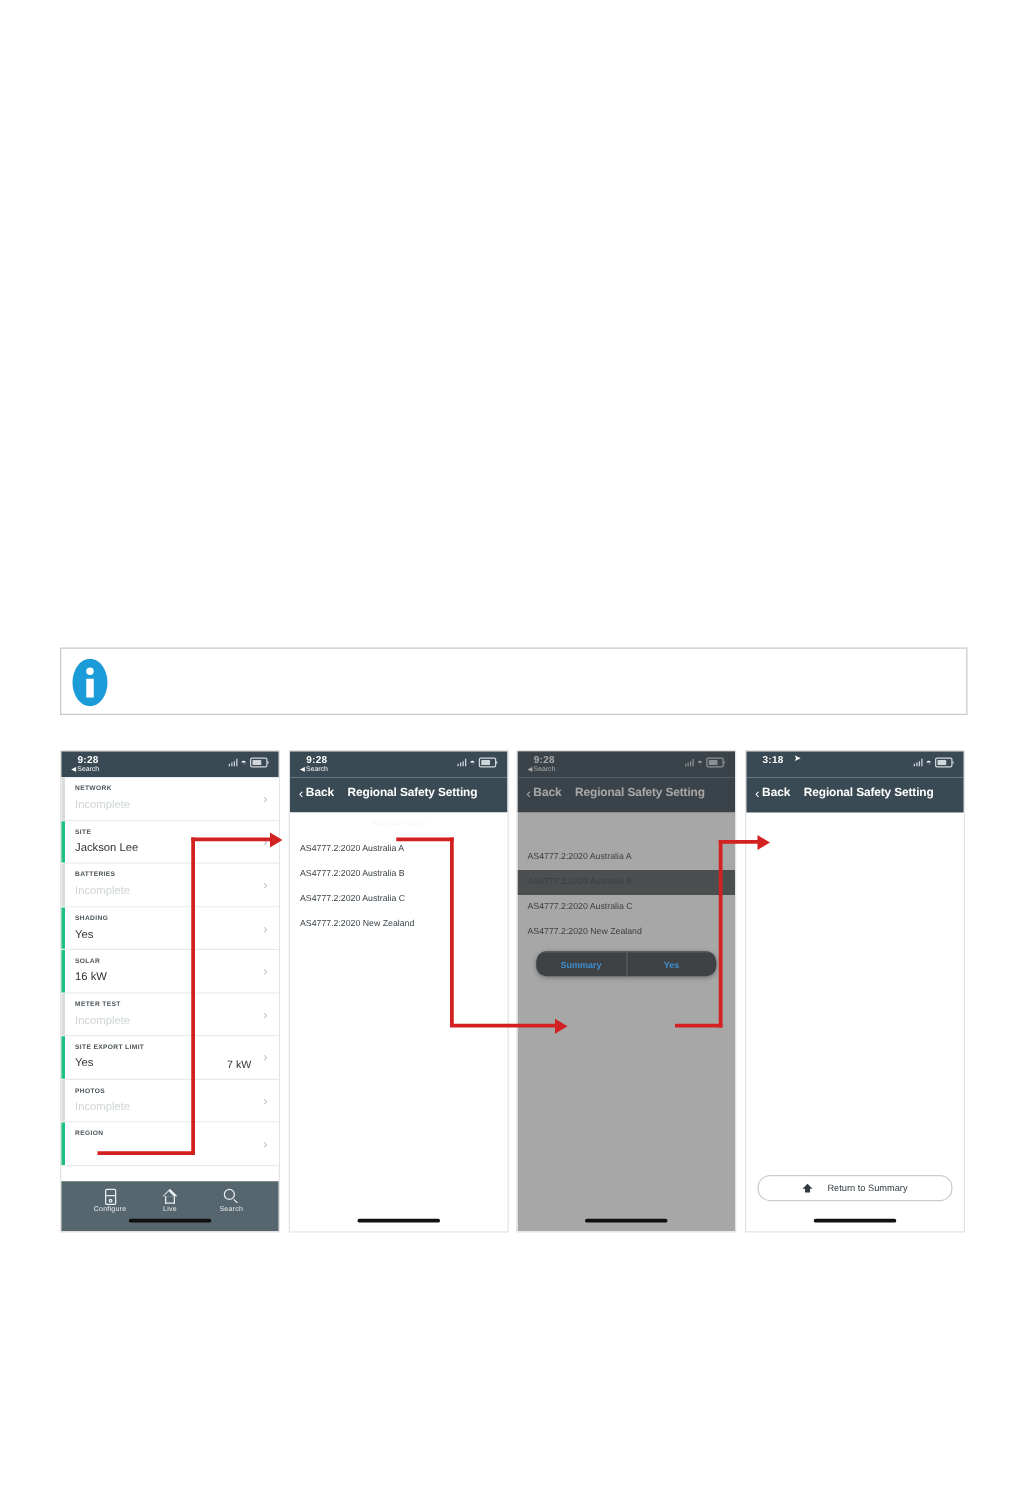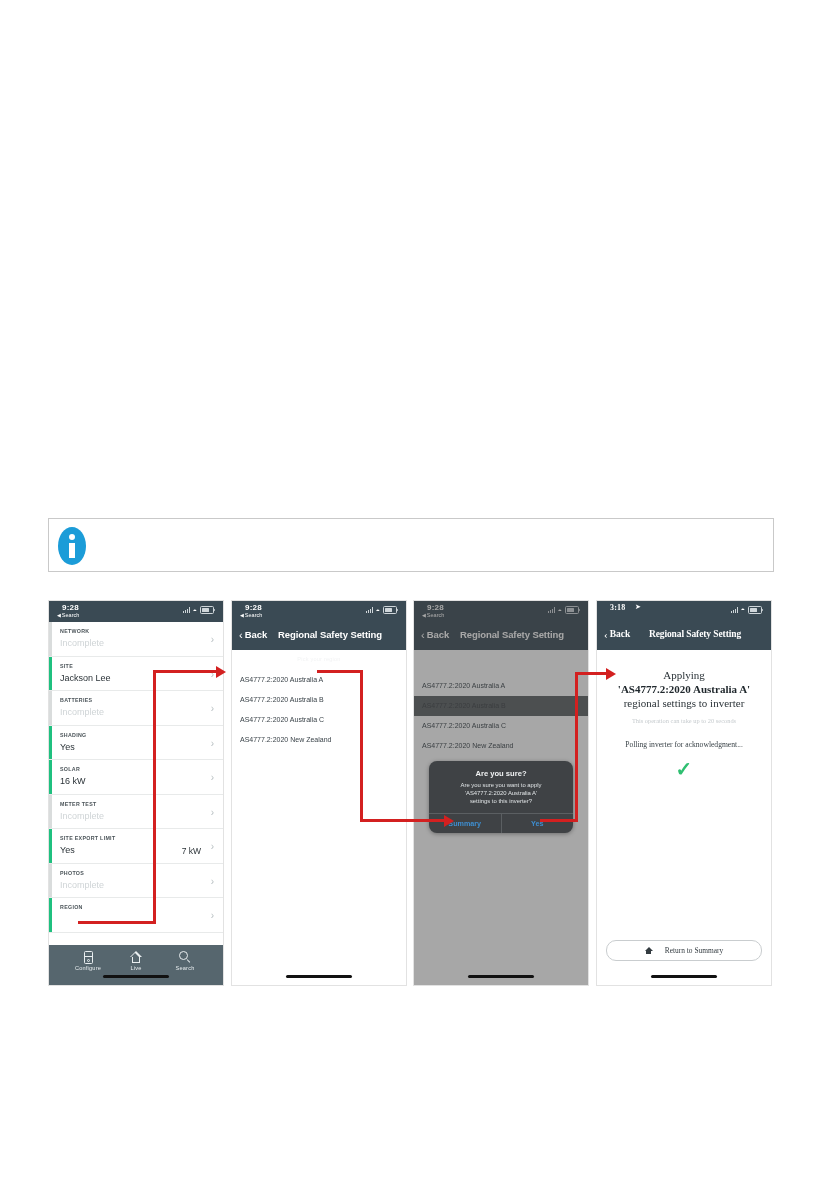--- a/index.html
+++ b/index.html
@@ -34,21 +34,21 @@
 
   
   .phone{
     position:absolute;top:600px;width:176px;height:386px;
     background:#ffffff;box-sizing:border-box;overflow:hidden;
     border:1px solid #e2e2e2;
   }
   #phone1{left:48px;}
   #phone2{left:231px;}
   #phone3{left:413px;}
-  #phone4{left:596px;font-family:Liberation Serif, serif;}
+  #phone4{left:596px;}
 
   .statusbar{
     position:relative;height:21px;background:#3a4a54;color:#fff;
   }
   .sb-time{position:absolute;left:13px;top:2px;font-size:8px;font-weight:bold;letter-spacing:.2px;}
   .sb-loc{position:absolute;top:2px;font-size:7px;}
   .sb-search{position:absolute;left:8px;top:11px;font-size:5.5px;}
   .sb-search .tri{display:inline-block;margin-right:1px;font-size:5px;}
   .sb-right{position:absolute;right:9px;top:5px;display:flex;align-items:center;gap:3px;}
   .sig{display:inline-block;width:7px;height:6px;position:relative;}
@@ -352,28 +352,20 @@
     </div>
     <div class="opt-list">
       <div style="height:26px;"></div>
       <div class="opt-row">AS4777.2:2020 Australia A</div>
       <div class="opt-row selected">AS4777.2:2020 Australia B</div>
       <div class="opt-row">AS4777.2:2020 Australia C</div>
       <div class="opt-row">AS4777.2:2020 New Zealand</div>
     </div>
     <div class="dim"></div>
     <div class="dialog">
-      <div class="dlg-body">
-        <div class="dlg-title">Are you sure?</div>
-        <div class="dlg-msg">
-          <div>Are you sure you want to apply</div>
-          <div>'AS4777.2:2020 Australia A'</div>
-          <div>settings to this inverter?</div>
-        </div>
-      </div>
       <div class="dlg-actions">
         <div class="dlg-btn left">Summary</div>
         <div class="dlg-btn">Yes</div>
       </div>
     </div>
     <div class="home-ind"></div>
   </div>
 
   <div class="phone" id="phone4">
     <div class="statusbar">
@@ -392,28 +384,20 @@
           </span>
       </div>
     </div>
     <div class="navbar">
       <div class="nav-back">
           <span class="chev">‹</span>
           <span>Back</span>
         </div>
       <div class="nav-title offset">Regional Safety Setting</div>
     </div>
-    <div class="apply-wrap">
-      <div class="apply-line1">Applying</div>
-      <div class="apply-line2">'AS4777.2:2020 Australia A'</div>
-      <div class="apply-line3">regional settings to inverter</div>
-      <div class="apply-sub">This operation can take up to 20 seconds</div>
-      <div class="apply-poll">Polling inverter for acknowledgment...</div>
-      <div class="check">✓</div>
-    </div>
     <div class="ret-btn">
       <span class="ic-homebtn">
           <span class="r"></span>
           <span class="w"></span>
         </span>
       <span>Return to Summary</span>
     </div>
     <div class="home-ind"></div>
   </div>
 

